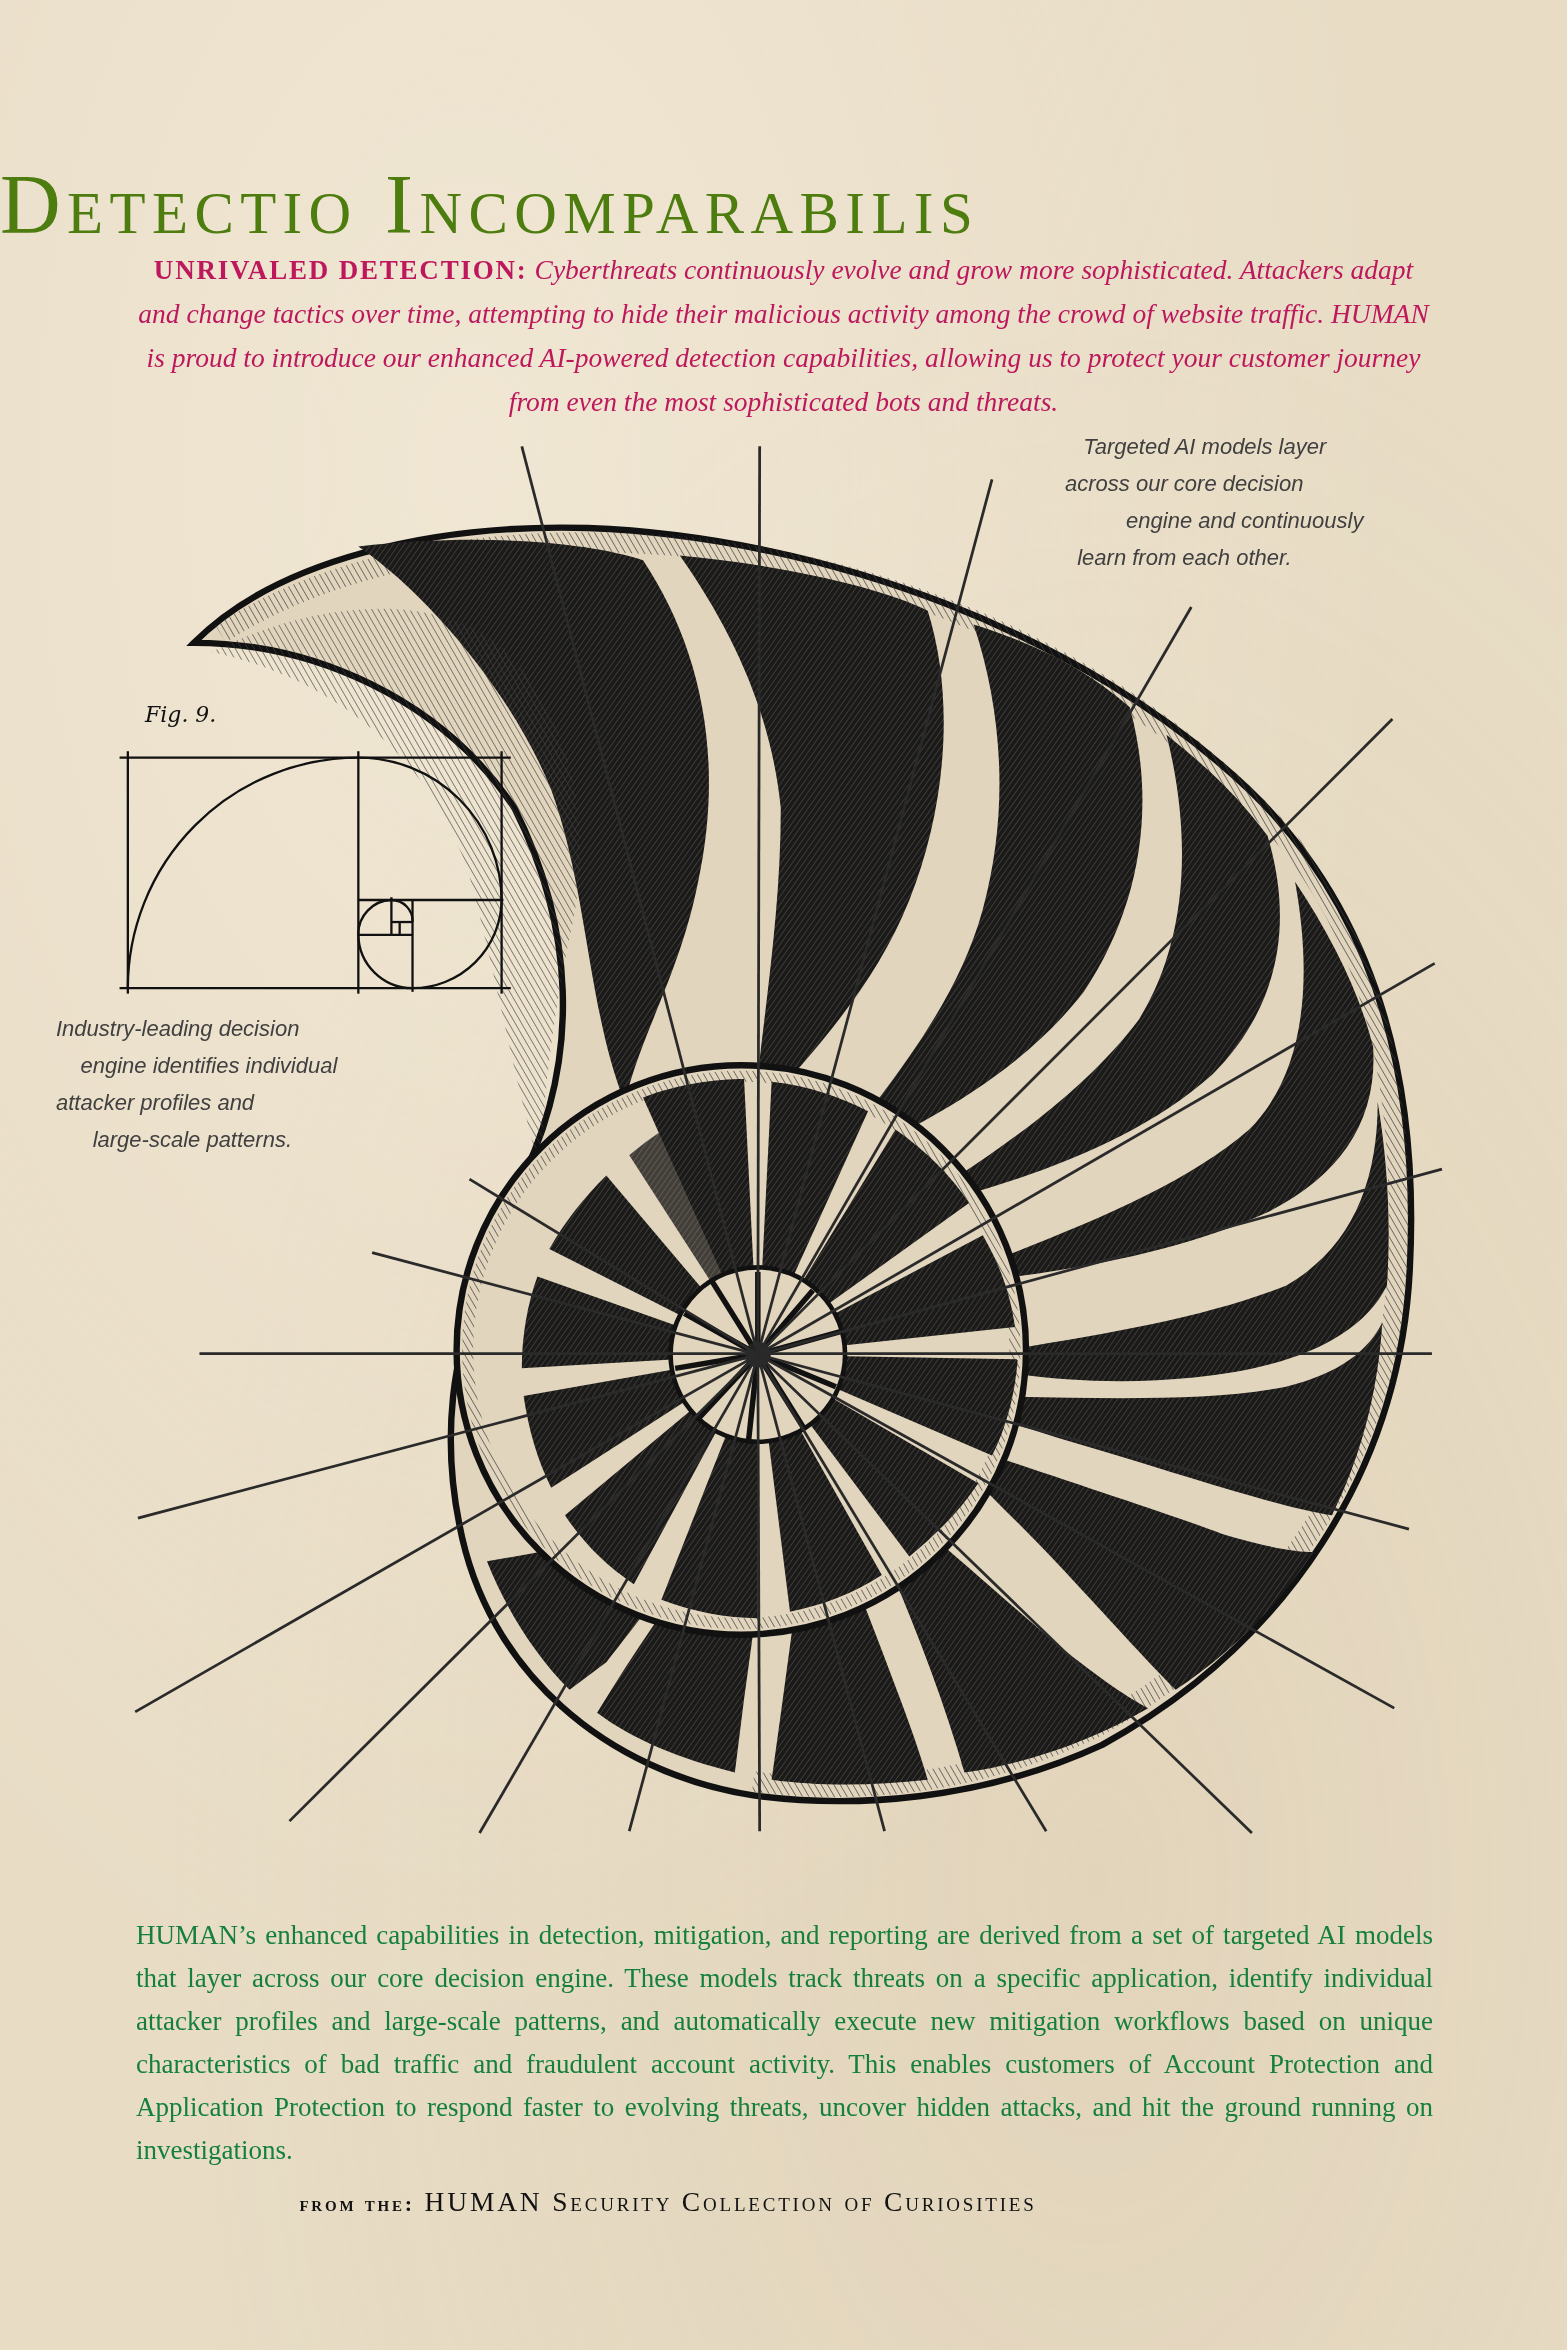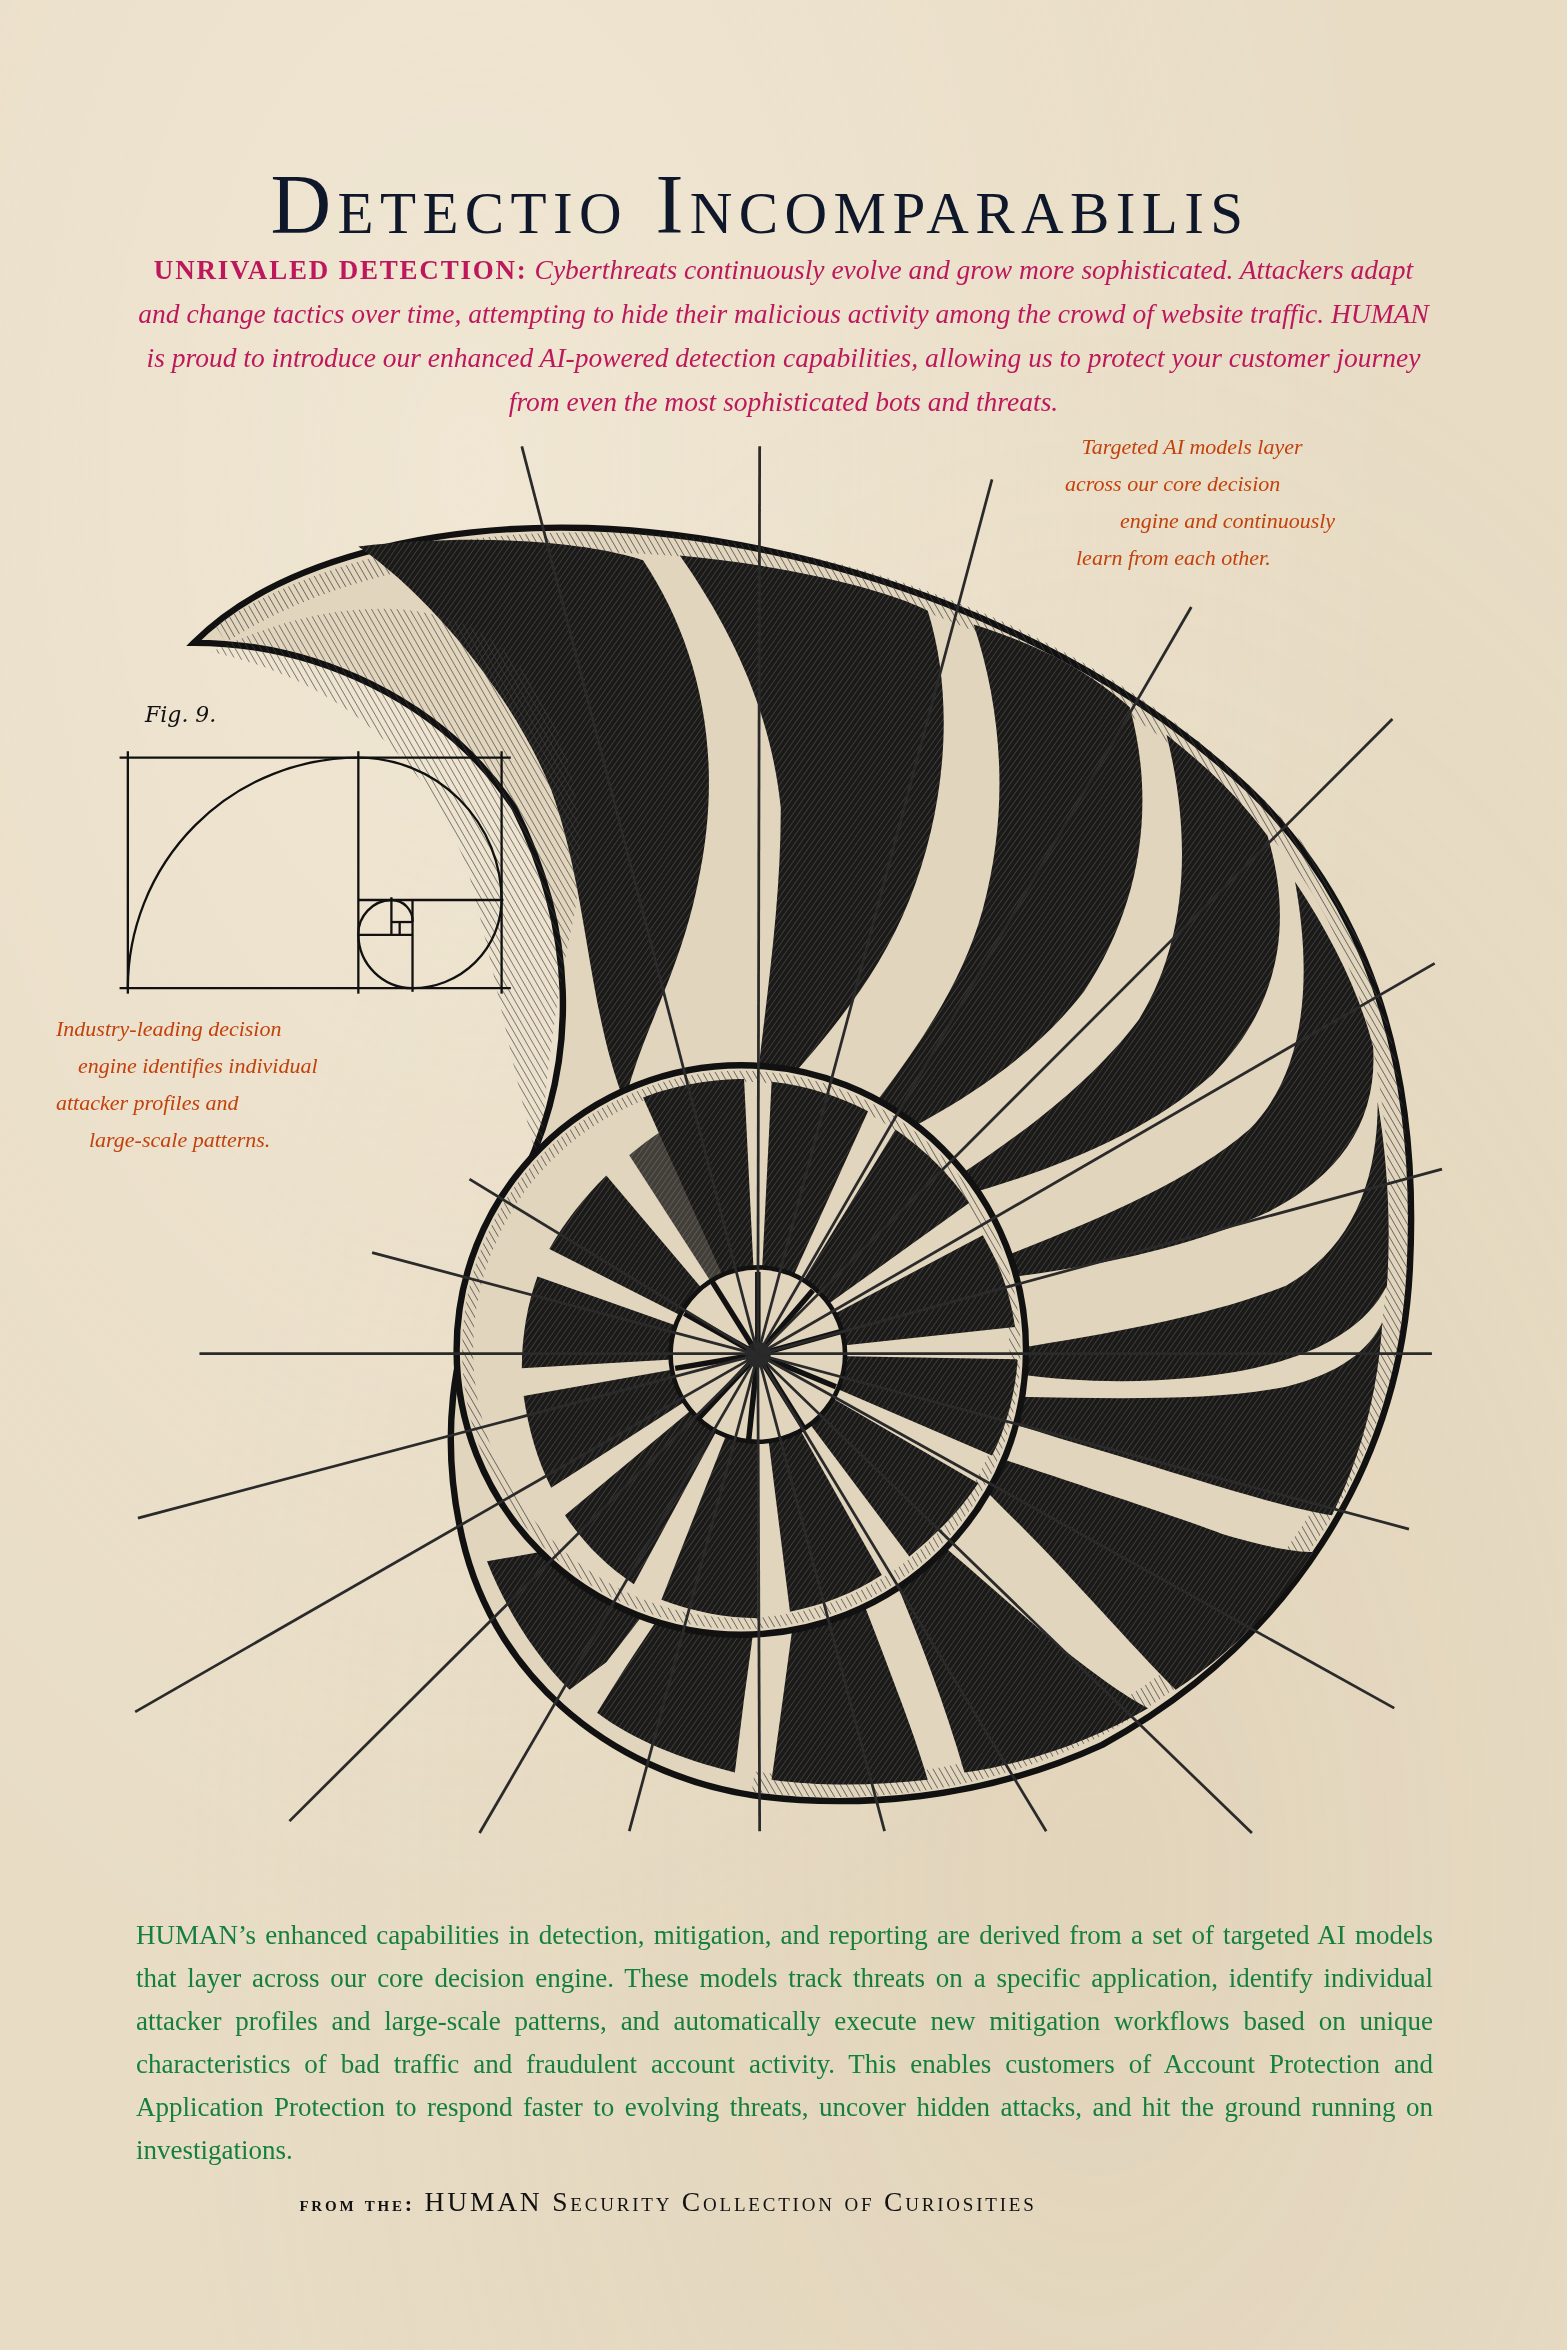--- a/index.html
+++ b/index.html
@@ -6,32 +6,32 @@
   body {
     width:1568px; height:2351px; position:relative; overflow:hidden;
     background:#e8dcc5;
     background-image:
       radial-gradient(ellipse at 30% 20%, rgba(255,250,238,0.35), transparent 60%),
       radial-gradient(ellipse at 70% 80%, rgba(200,180,145,0.18), transparent 60%);
     color:#111;
     font-family:"Liberation Serif","DejaVu Serif",serif;
   }
   .title {
-    position:absolute; left:0; top:103px; width:1520px; text-align:center;
+    position:absolute; left:0; top:103px; width:1520px; text-align:left;
     font-size:84px; letter-spacing:6.4px; font-variant:small-caps; font-weight:400;
-    line-height:92px; color:#0f172a;
+    line-height:92px; color:#4d7c0f;
   }
   .intro {
     position:absolute; left:133px; top:220px; width:1301px;
     font-size:27.5px; line-height:44px; text-align:center; font-style:italic; color:#be185d;
   }
   .intro .lead { font-style:normal; font-weight:700; letter-spacing:1.8px; font-size:27px; }
   .script {
-    position:absolute; font-family:Liberation Serif, serif; font-style:italic;
-    font-size:22px; line-height:37px; color:#c2410c; white-space:pre;
+    position:absolute; font-family:Liberation Sans, sans-serif; font-style:italic;
+    font-size:22px; line-height:37px; color:#404040; white-space:pre;
   }
   .cap-top { left:1065px; top:428px; }
   .cap-left { left:56px; top:1010px; }
   .fig-label { position:absolute; left:145px; top:702px; font-family:"DejaVu Serif",serif; font-style:italic; font-size:22px; }
   .body-text {
     position:absolute; left:136px; top:1887px; width:1297px;
     font-size:27px; line-height:43px; text-align:justify; color:#15803d;
   }
   .footer {
     position:absolute; left:0; top:2186px; width:1336px; text-align:center;

